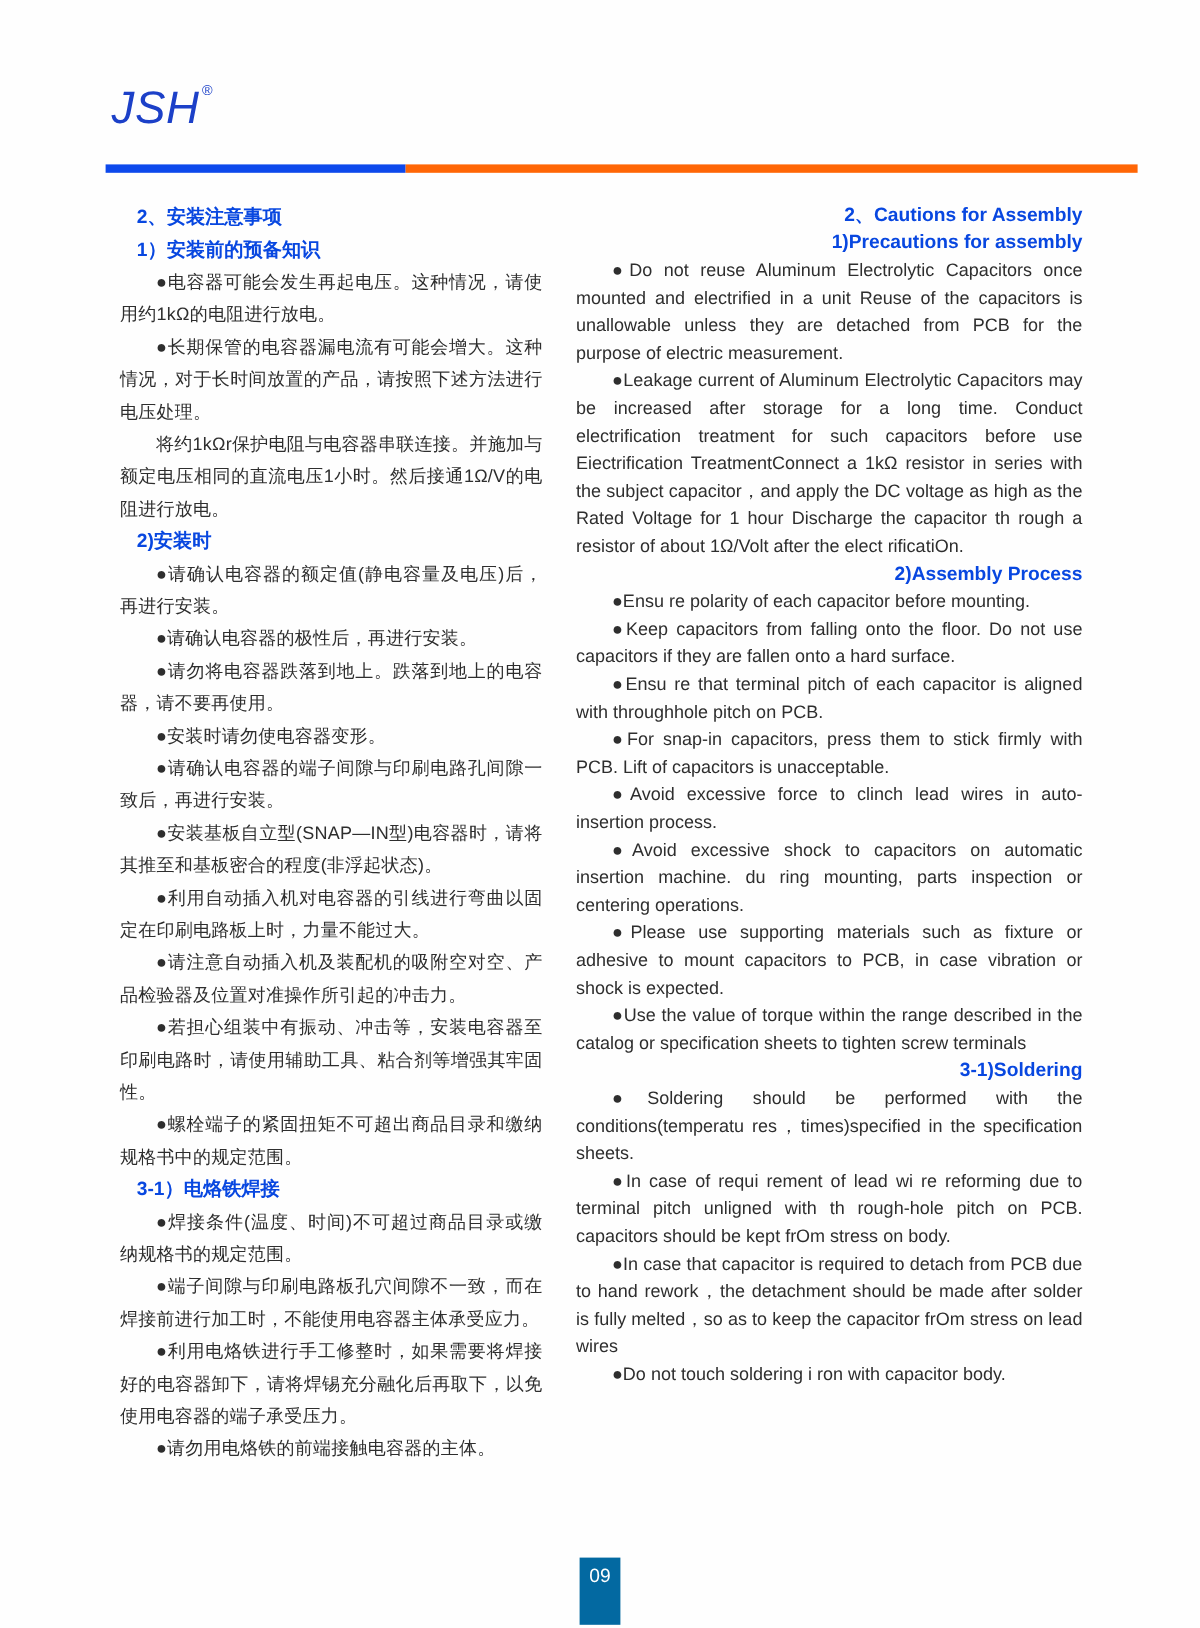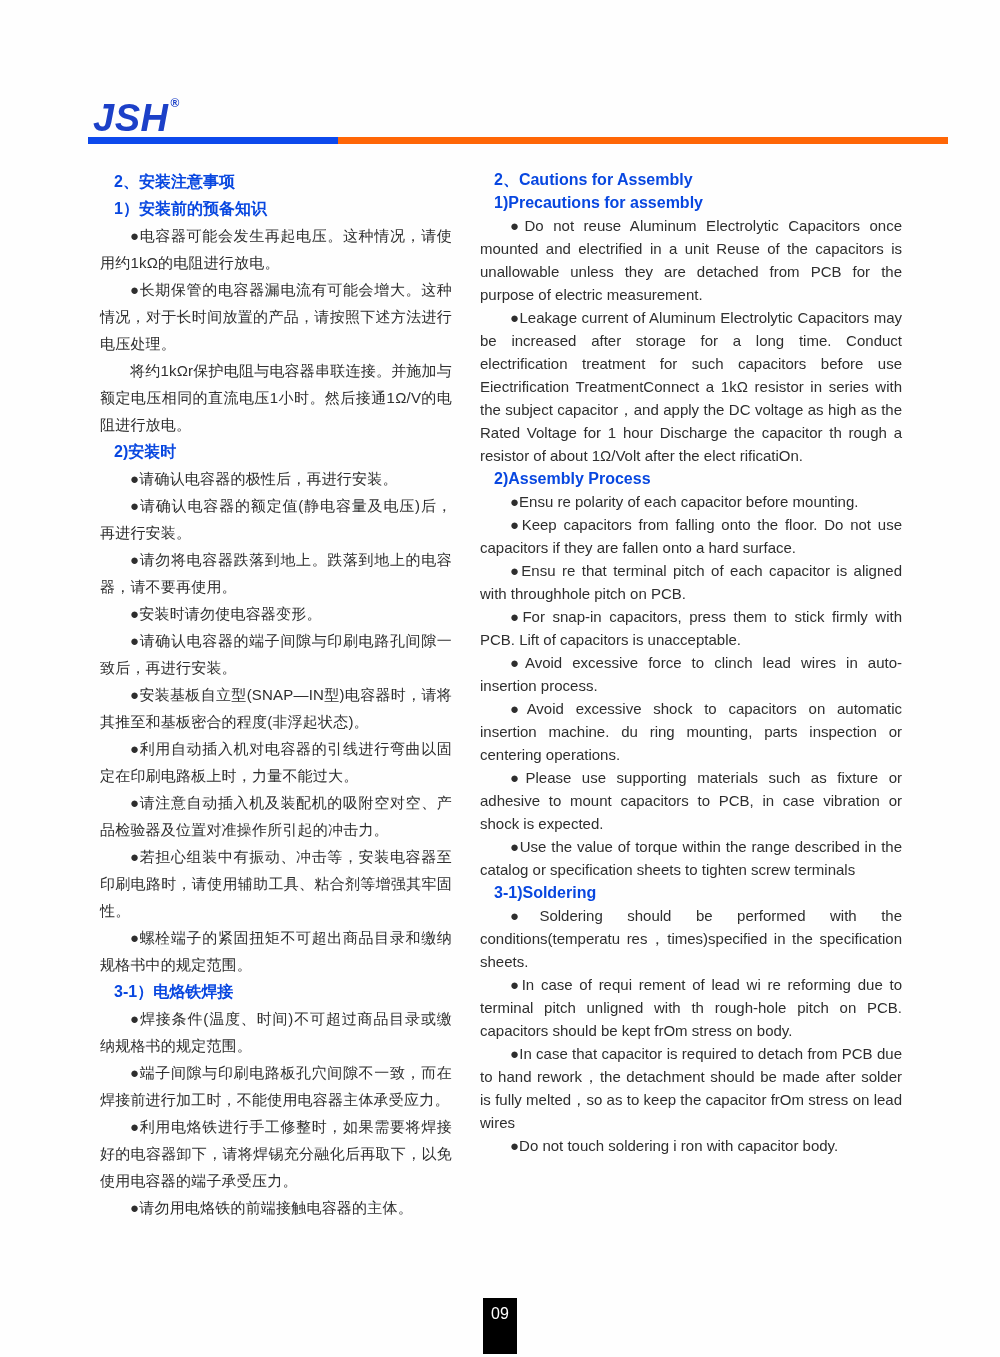--- a/index.html
+++ b/index.html
@@ -11,24 +11,24 @@
     margin: 0 auto;
     background: #fefefe;
     font-family: "Liberation Sans", sans-serif;
     color: #2e2e2e;
     overflow: hidden;
   }
   
   .logo {
     position: absolute;
     left: 93px;
-    top: 92px;
+    top: 64px;
     font-size: 38px;
     line-height: 42px;
-    font-weight: bold;
+    font-weight: normal;
     font-style: italic;
     color: #1c40c8;
     letter-spacing: 0.5px;
   }
   .logo .reg-mark {
     font-size: 12px;
     font-style: normal;
     vertical-align: super;
     position: relative;
     top: -10px;
@@ -57,38 +57,38 @@
   .col-left  { width: 352px; }
   .col-right { width: 422px; }
 
   .col-heading, .col-subheading {
     color: #0847e0;
     font-weight: bold;
     font-size: 16px;
     padding-left: 14px;
   }
   .col-left  .col-heading, .col-left  .col-subheading { line-height: 27px; }
-  .col-right .col-heading, .col-right .col-subheading { line-height: 23px; }
+  .col-right .col-heading, .col-right .col-subheading { line-height: 23px; text-align: right; }
 
   .para {
     font-size: 15px;
     text-align: justify;
     text-indent: 2em;
   }
   .col-left  .para { line-height: 27px; letter-spacing: 0.2px; }
   .col-right .para { line-height: 23px; }
 
   
   .page-number-badge {
     position: absolute;
     left: 483px;
     top: 1298px;
     width: 34px;
     height: 56px;
-    background: #000000;
+    background: #0369a1;
     color: #ffffff;
     font-size: 16px;
     line-height: 18px;
     text-align: center;
     padding-top: 7px;
   }
 </style>
 </head>
 <body>
 
@@ -107,22 +107,22 @@
 
     <section class="col col-left">
       <div class="col-heading">2、安装注意事项</div>
 
       <div class="col-subheading">1）安装前的预备知识</div>
       <p class="para">●电容器可能会发生再起电压。这种情况，请使用约1kΩ的电阻进行放电。</p>
       <p class="para">●长期保管的电容器漏电流有可能会增大。这种情况，对于长时间放置的产品，请按照下述方法进行电压处理。</p>
       <p class="para">将约1kΩr保护电阻与电容器串联连接。并施加与额定电压相同的直流电压1小时。然后接通1Ω/V的电阻进行放电。</p>
 
       <div class="col-subheading">2)安装时</div>
+      <p class="para">●请确认电容器的额定值(静电容量及电压)后，再进行安装。</p>
       <p class="para">●请确认电容器的极性后，再进行安装。</p>
-      <p class="para">●请确认电容器的额定值(静电容量及电压)后，再进行安装。</p>
       <p class="para">●请勿将电容器跌落到地上。跌落到地上的电容器，请不要再使用。</p>
       <p class="para">●安装时请勿使电容器变形。</p>
       <p class="para">●请确认电容器的端子间隙与印刷电路孔间隙一致后，再进行安装。</p>
       <p class="para">●安装基板自立型(SNAP—IN型)电容器时，请将其推至和基板密合的程度(非浮起状态)。</p>
       <p class="para">●利用自动插入机对电容器的引线进行弯曲以固定在印刷电路板上时，力量不能过大。</p>
       <p class="para">●请注意自动插入机及装配机的吸附空对空、产品检验器及位置对准操作所引起的冲击力。</p>
       <p class="para">●若担心组装中有振动、冲击等，安装电容器至印刷电路时，请使用辅助工具、粘合剂等增强其牢固性。</p>
       <p class="para">●螺栓端子的紧固扭矩不可超出商品目录和缴纳规格书中的规定范围。</p>
 
       <div class="col-subheading">3-1）电烙铁焊接</div>

